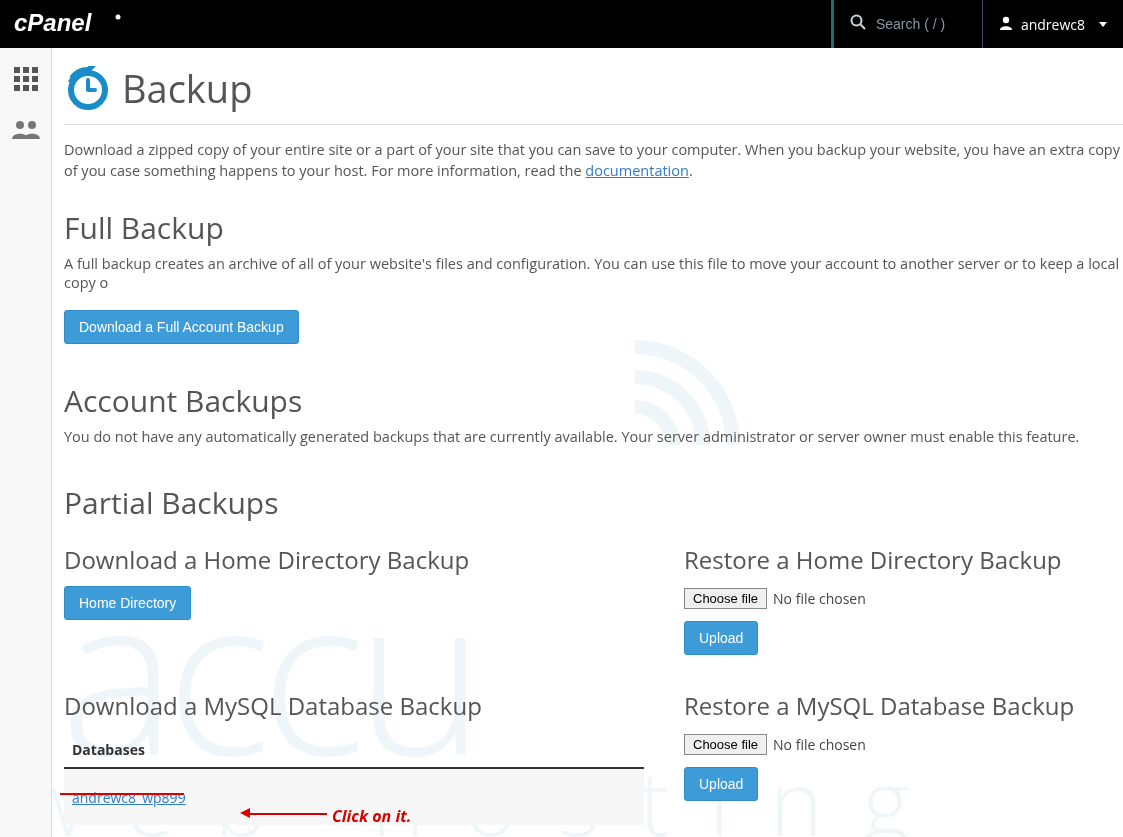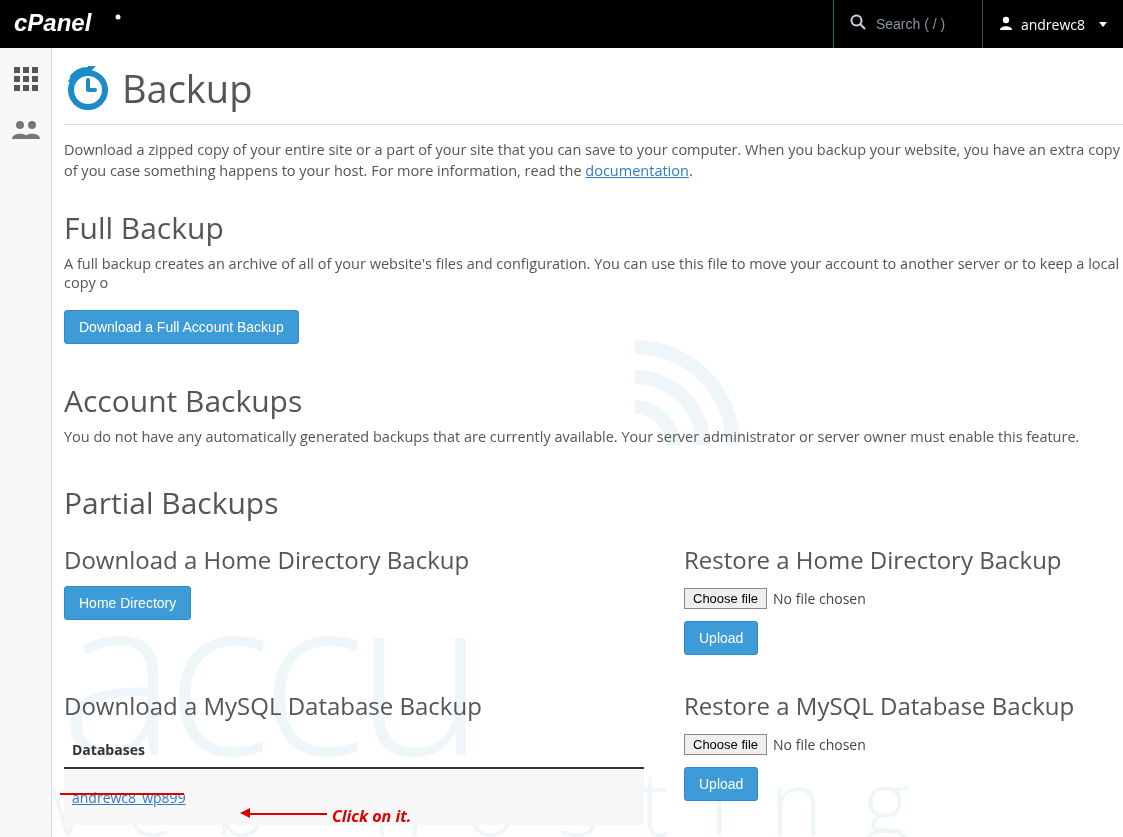--- a/index.html
+++ b/index.html
@@ -13,21 +13,21 @@
 .watermark .w2 { width: 150px; height: 150px; left: -30px; top: 20px; }
 .watermark .w3 { width: 210px; height: 210px; left: -60px; top: -10px; }
 .watermark .bigtext { font-size: 220px; font-weight: 300; color: #1a8cc7; letter-spacing: -10px; position: absolute; top: 360px; left: 60px; }
 .watermark .subtext { font-size: 90px; font-weight: 300; color: #1a8cc7; letter-spacing: 40px; position: absolute; top: 580px; left: 20px; }
 
 
 .topbar { height: 48px; background: #000000; display: flex; align-items: center; color: #fff; position: relative; z-index: 10; }
 .logo { padding: 0 14px; display: flex; align-items: center; font-style: italic; font-weight: 700; font-size: 24px; }
 .logo::before { content: ""; }
 .topbar .spacer { flex: 1; }
-.search-area { border-left: 1px solid #0f766e; height: 100%; display: flex; align-items: center; padding: 0 16px; color: #8796a5; }
+.search-area { border-left: 3px solid #0f766e; height: 100%; display: flex; align-items: center; padding: 0 16px; color: #8796a5; }
 .search-area input { background: transparent; border: none; color: #8796a5; font-size: 14px; margin-left: 10px; width: 90px; outline: none; }
 .search-area input::placeholder { color: #8796a5; }
 .user-area { border-left: 1px solid #3a4d60; height: 100%; display: flex; align-items: center; padding: 0 16px; gap: 8px; font-size: 14px; }
 .caret-down { width: 0; height: 0; border-left: 4px solid transparent; border-right: 4px solid transparent; border-top: 5px solid #fff; margin-left: 6px; }
 
 
 .left-rail { position: absolute; left: 0; top: 48px; width: 52px; bottom: 0; border-right: 1px solid #ddd; background: #f8f8f8; display: flex; flex-direction: column; align-items: center; padding-top: 18px; gap: 22px; z-index: 5; }
 .left-rail .icon { color: #555; cursor: pointer; }
 
 

